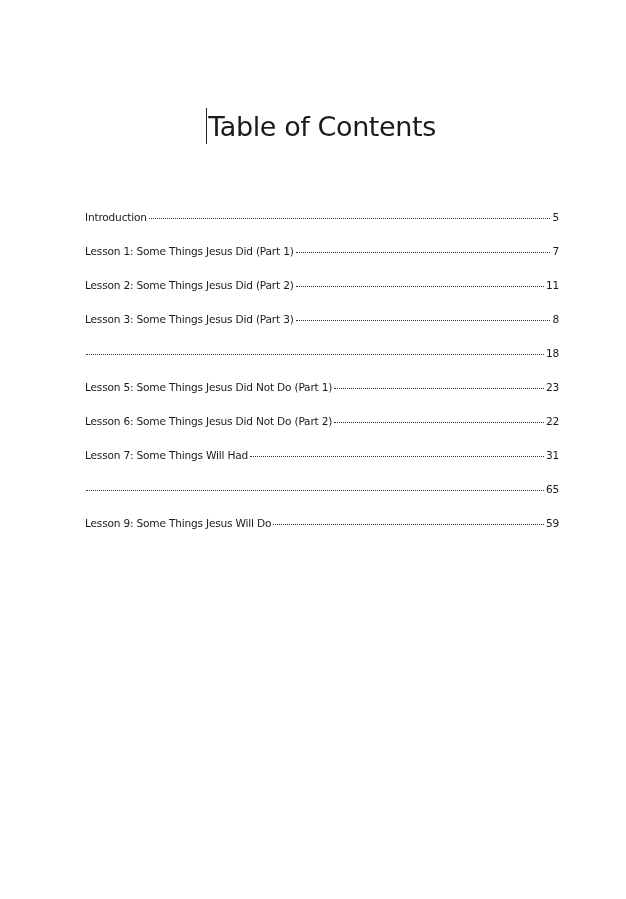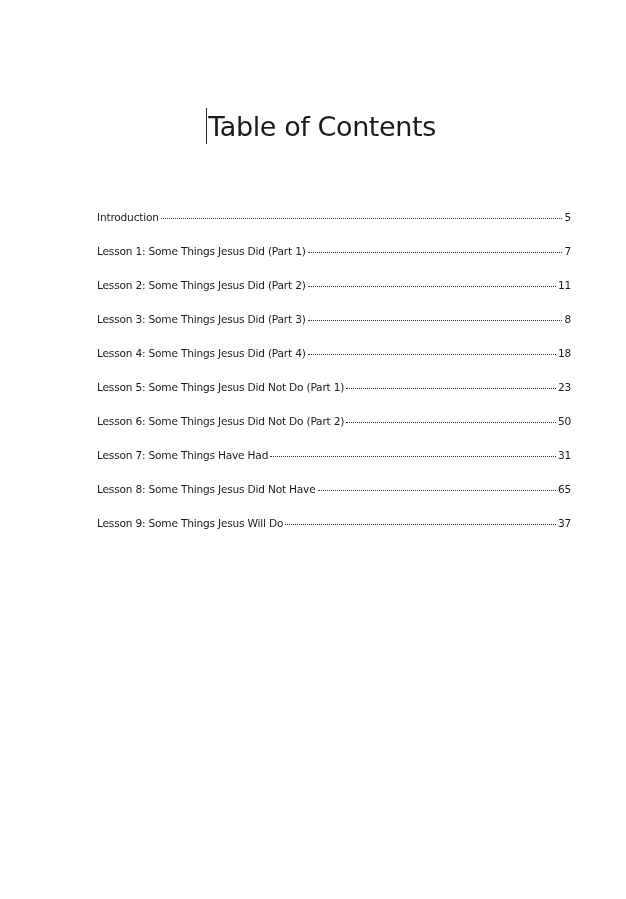--- a/index.html
+++ b/index.html
@@ -55,21 +55,20 @@
       position: absolute;
       left: 0;
       width: 474px;
       height: 16px;
       display: flex;
       align-items: baseline;
       font-size: 10.6px;
       letter-spacing: -0.2px;
       white-space: nowrap;
       color: #1a1a1a;
-      margin-left: 12px;
     }
     .toc-label {
       flex: 0 0 auto;
       padding-right: 1px;
     }
     .toc-leader {
       flex: 1 1 auto;
       overflow: hidden;
       height: 10px;
       border-bottom: 1px dotted #333;
@@ -105,43 +104,41 @@
       <span class="toc-label">Lesson 2: Some Things Jesus Did (Part 2)</span>
       <span class="toc-leader"></span>
       <span class="toc-page">11</span>
     </div>
     <div class="toc-row" style="top:102px">
       <span class="toc-label">Lesson 3: Some Things Jesus Did (Part 3)</span>
       <span class="toc-leader"></span>
       <span class="toc-page">8</span>
     </div>
     <div class="toc-row" style="top:136px">
-      <span class="toc-label">Lesson 4: Some Things Jesus Did (Part 4)</span>
       <span class="toc-leader"></span>
       <span class="toc-page">18</span>
     </div>
     <div class="toc-row" style="top:170px">
       <span class="toc-label">Lesson 5: Some Things Jesus Did Not Do (Part 1)</span>
       <span class="toc-leader"></span>
       <span class="toc-page">23</span>
     </div>
     <div class="toc-row" style="top:204px">
       <span class="toc-label">Lesson 6: Some Things Jesus Did Not Do (Part 2)</span>
       <span class="toc-leader"></span>
-      <span class="toc-page">50</span>
+      <span class="toc-page">22</span>
     </div>
     <div class="toc-row" style="top:238px">
-      <span class="toc-label">Lesson 7: Some Things Have Had</span>
+      <span class="toc-label">Lesson 7: Some Things Will Had</span>
       <span class="toc-leader"></span>
       <span class="toc-page">31</span>
     </div>
     <div class="toc-row" style="top:272px">
-      <span class="toc-label">Lesson 8: Some Things Jesus Did Not Have</span>
       <span class="toc-leader"></span>
       <span class="toc-page">65</span>
     </div>
     <div class="toc-row" style="top:306px">
       <span class="toc-label">Lesson 9: Some Things Jesus Will Do</span>
       <span class="toc-leader"></span>
-      <span class="toc-page">37</span>
+      <span class="toc-page">59</span>
     </div>
   </div>
 </div>
 
 </body></html>

